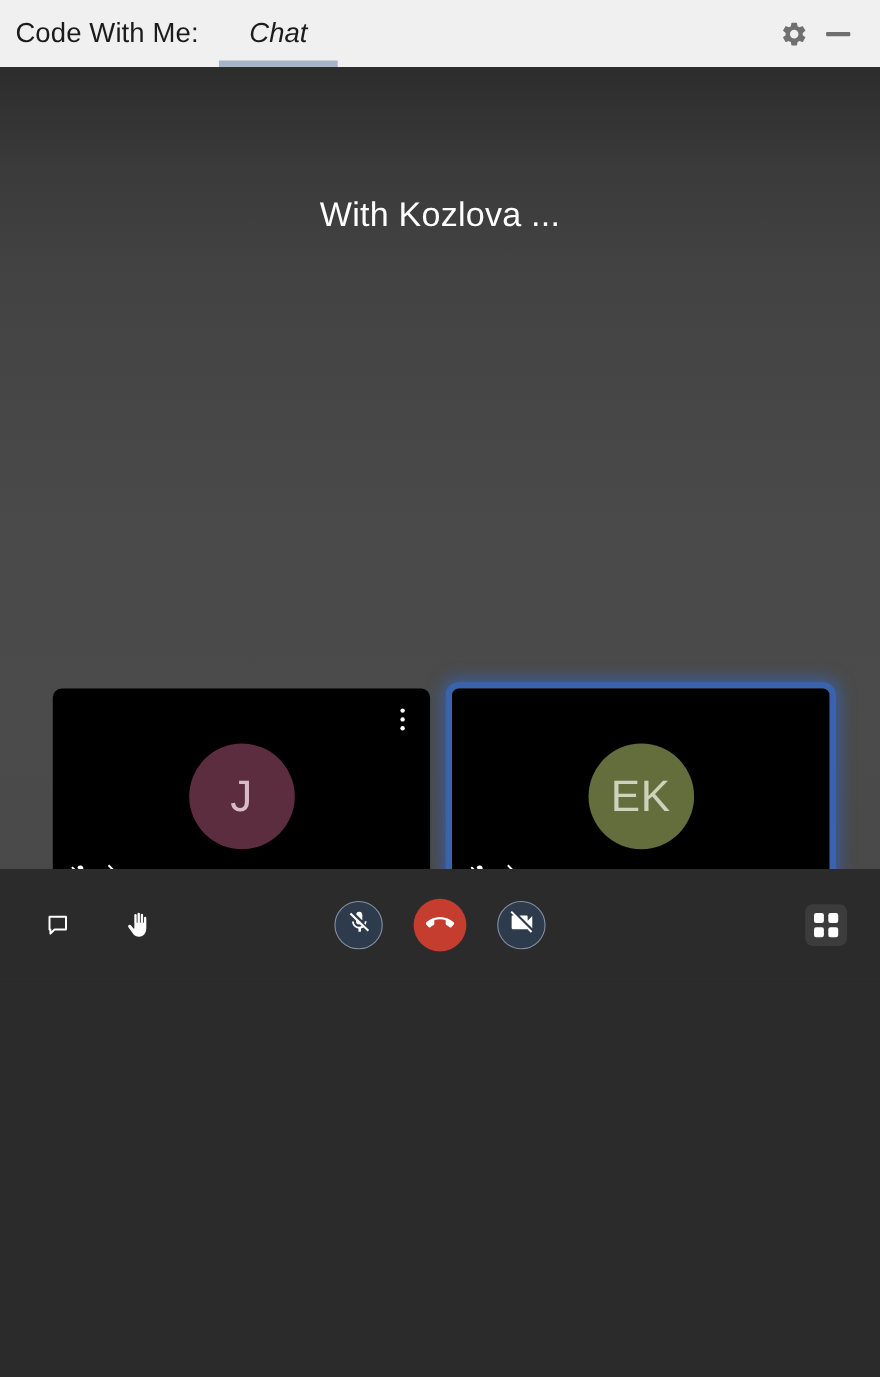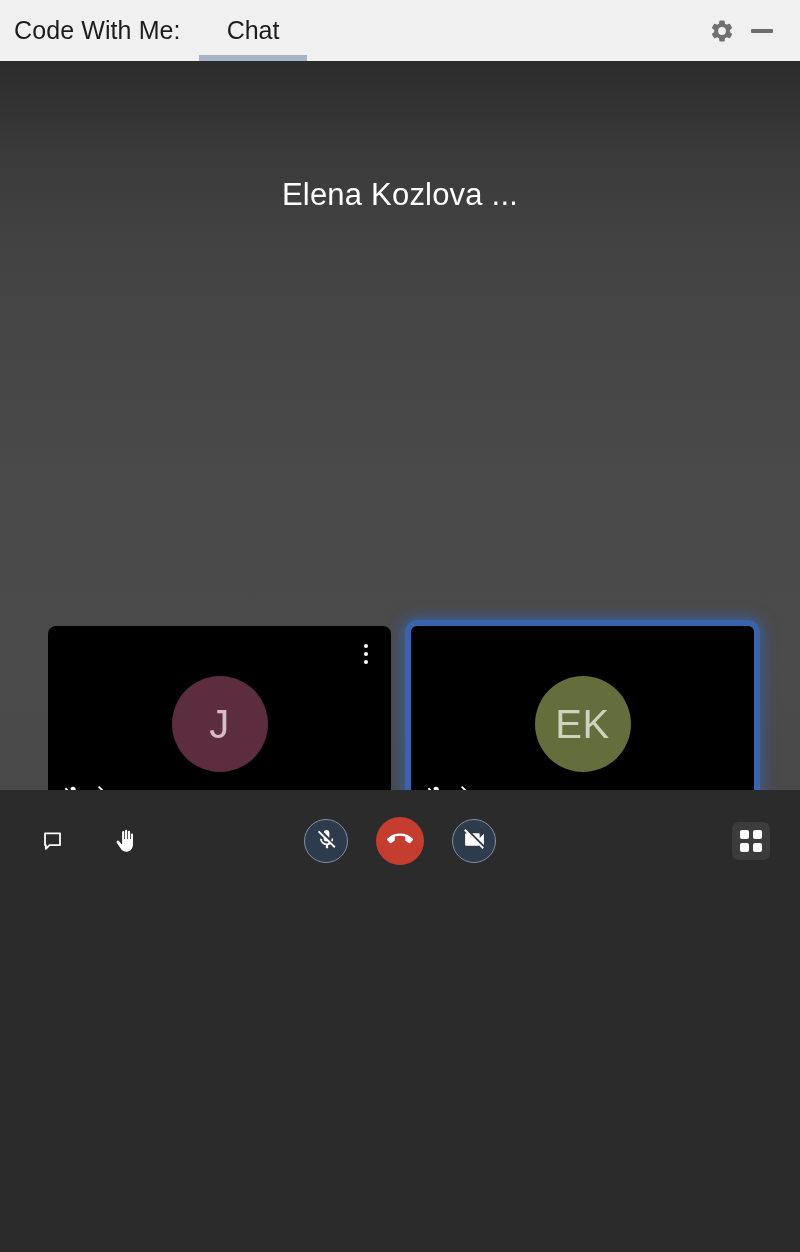--- a/index.html
+++ b/index.html
@@ -48,20 +48,21 @@
     margin-left: 18px;
   }
   .tab {
     position: relative;
     display: flex;
     align-items: center;
     padding: 0 28px;
     font-size: 25px;
     color: #1c1c1c;
     cursor: default;
+    font-style: italic;
   }
   .tab .tab-underline {
     position: absolute;
     left: 0;
     right: 0;
     bottom: 0;
     height: 6px;
     background: #a7b3c6;
   }
   .titlebar-spacer { flex: 1 1 auto; }
@@ -307,21 +308,21 @@
       </span>
     </div>
 
     <div class="titlebar-btn">
       <span class="minimize-bar"></span>
     </div>
   </div>
 
   <div class="meeting">
 
-    <div class="meeting-title">Elena Kozlova ...</div>
+    <div class="meeting-title">With Kozlova ...</div>
 
     <div class="tiles">
 
       <div class="tile-wrap">
         <div class="tile">
           <div class="avatar" style="background:#5c2d3e;color:#d7bcc6;">
             <span>J</span>
           </div>
 
           <div class="tile-menu">

